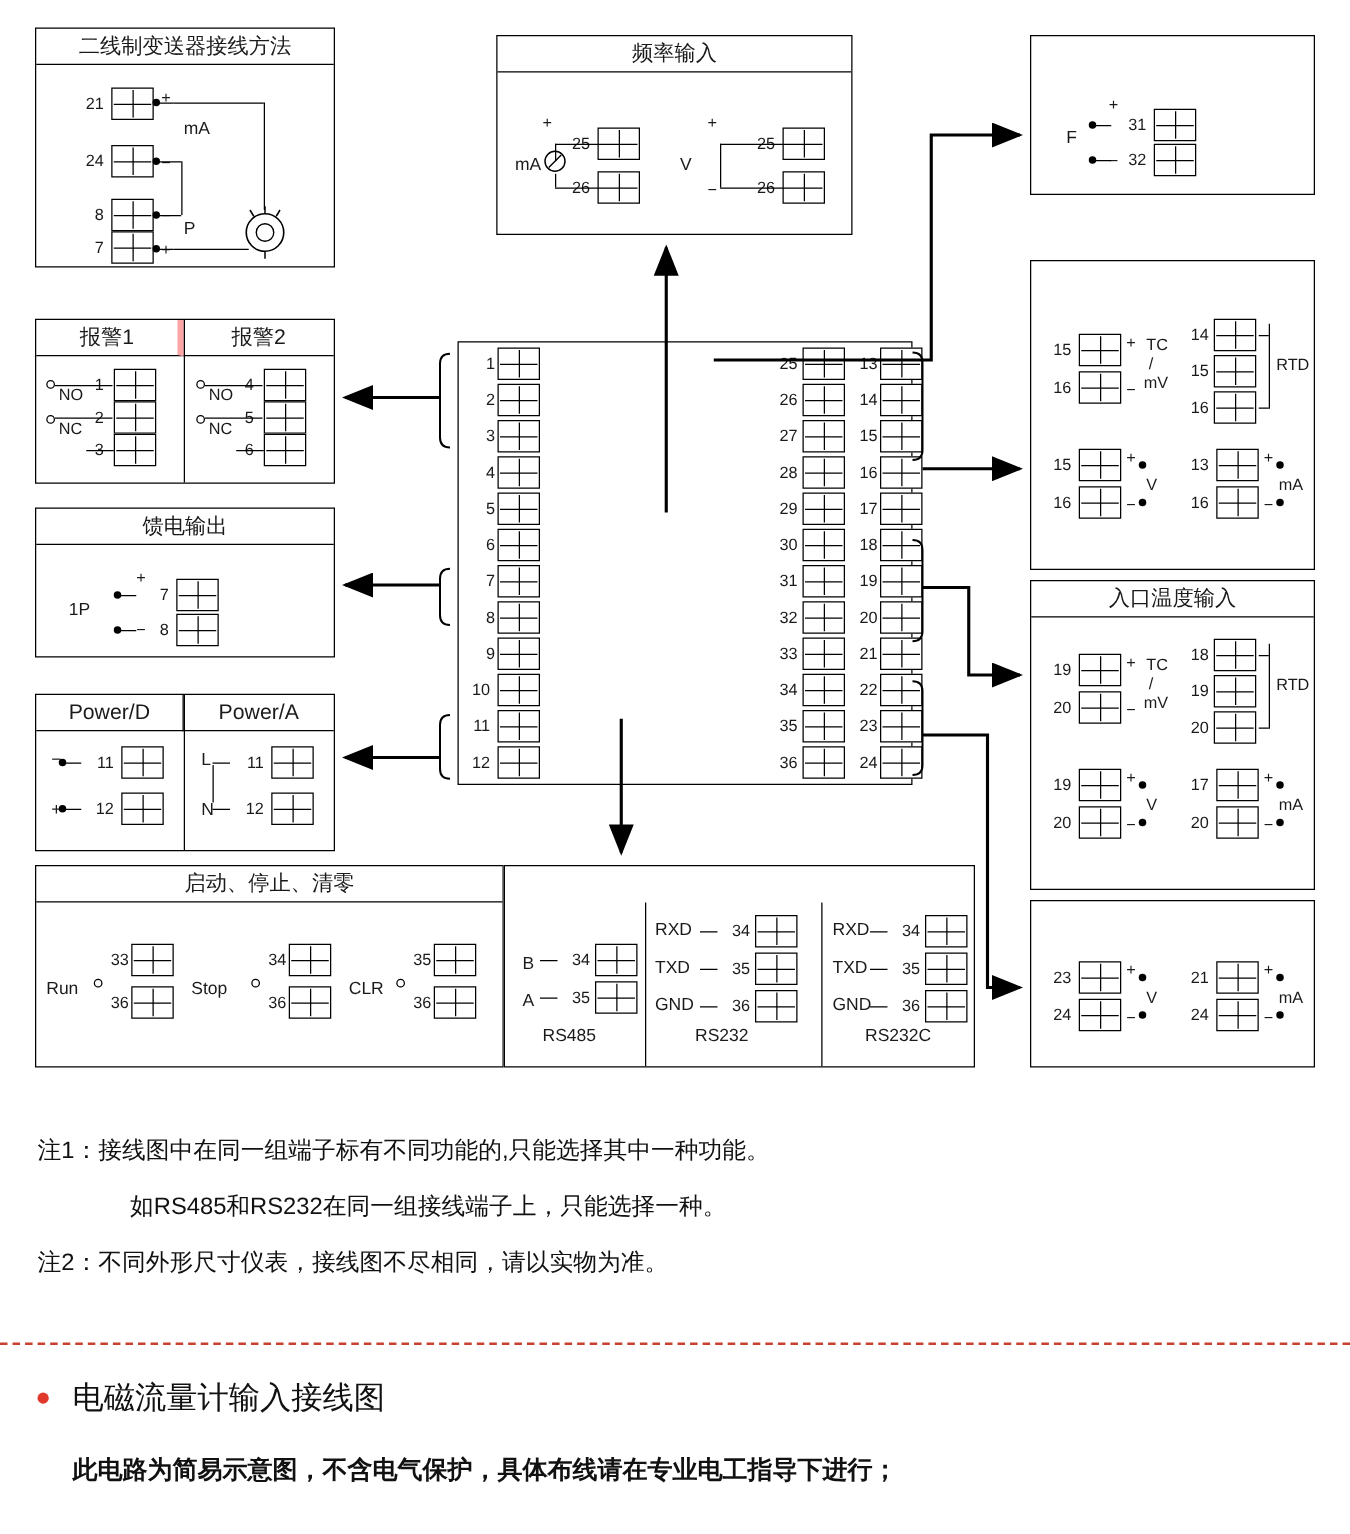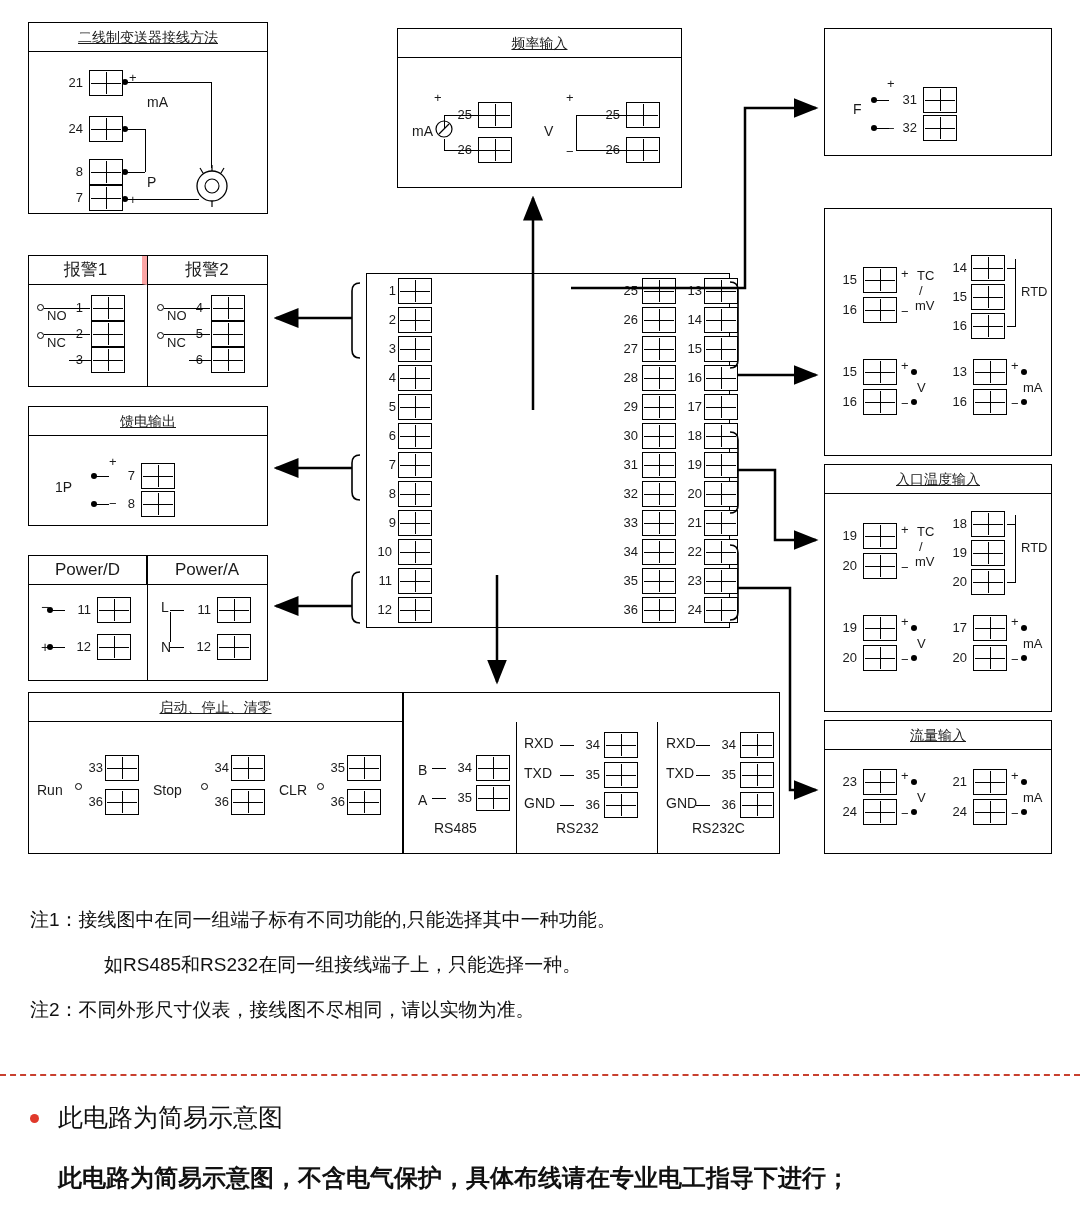--- a/index.html
+++ b/index.html
@@ -3,22 +3,22 @@
 <meta charset="utf-8">
 <style>
   html,body{margin:0;padding:0;}
   body{
     width:1080px;height:1227px;background:#ffffff;
     font-family:"Liberation Sans","DejaVu Sans",sans-serif;
     color:#1a1a1a;position:relative;overflow:hidden;
   }
   .box{position:absolute;border:1px solid #000;box-sizing:border-box;background:#fff;}
   .boxtitle{
-    text-align:center;font-size:14px;line-height:28px;height:29px;
-    border-bottom:1px solid #000;box-sizing:border-box;text-decoration:underline;
+    text-align:center;font-size:17px;line-height:28px;height:29px;
+    border-bottom:1px solid #000;box-sizing:border-box;
   }
   .half-title{
     position:absolute;top:0;height:29px;line-height:28px;text-align:center;
     font-size:17px;border-bottom:1px solid #000;box-sizing:border-box;
   }
   .vdiv{position:absolute;top:0;bottom:0;width:0;border-left:1px solid #000;}
   
   .term{
     position:absolute;width:34px;height:26px;border:1px solid #000;box-sizing:border-box;
     background:#fff;
@@ -373,21 +373,20 @@
   <div class="lbl" style="left:186px;top:150px;">+</div>
   <div class="tnum" style="left:116px;top:180px;">20</div>
   <div class="term" style="left:148px;top:180px;"></div>
   <div class="lbl" style="left:186px;top:188px;">−</div>
   <div class="lbl" style="left:198px;top:172px;">mA</div>
   <div class="dot" style="left:196px;top:160px;"></div>
   <div class="dot" style="left:196px;top:190px;"></div>
 </div>
 
 <div class="box" style="left:824px;top:720px;width:228px;height:134px;">
-  <div class="boxtitle">流量输入</div>
   <div class="tnum" style="left:6px;top:48px;">23</div>
   <div class="term" style="left:38px;top:48px;"></div>
   <div class="lbl" style="left:76px;top:48px;">+</div>
   <div class="tnum" style="left:6px;top:78px;">24</div>
   <div class="term" style="left:38px;top:78px;"></div>
   <div class="lbl" style="left:76px;top:86px;">−</div>
   <div class="lbl" style="left:92px;top:70px;">V</div>
   <div class="dot" style="left:86px;top:58px;"></div>
   <div class="dot" style="left:86px;top:88px;"></div>
 
@@ -503,14 +502,14 @@
   <path d="M730 545 q8 0 8 8 L738 612 q0 8 -8 8" stroke="#000" stroke-width="1.6" fill="none"></path>
 </svg>
 
 <div class="note" style="left:30px;top:907px;">注1：接线图中在同一组端子标有不同功能的,只能选择其中一种功能。</div>
 <div class="note" style="left:104px;top:952px;">如RS485和RS232在同一组接线端子上，只能选择一种。</div>
 <div class="note" style="left:30px;top:997px;">注2：不同外形尺寸仪表，接线图不尽相同，请以实物为准。</div>
 
 <div class="dashed" style="left:0;top:1074px;width:1080px;"></div>
 
 <div class="bullet" style="left:30px;top:1114px;"></div>
-<div style="position:absolute;left:58px;top:1101px;font-size:25px;color:#111;white-space:nowrap;">此电路为简易示意图</div>
-<div style="position:absolute;left:58px;top:1162px;font-size:24px;font-weight:bold;color:#111;white-space:nowrap;">此电路为简易示意图，不含电气保护，具体布线请在专业电工指导下进行；</div>
+<div style="position:absolute;left:58px;top:1101px;font-size:25px;color:#111;white-space:nowrap;">电磁流量计输入接线图</div>
+<div style="position:absolute;left:58px;top:1162px;font-size:20px;font-weight:bold;color:#111;white-space:nowrap;">此电路为简易示意图，不含电气保护，具体布线请在专业电工指导下进行；</div>
 
 </body></html>

